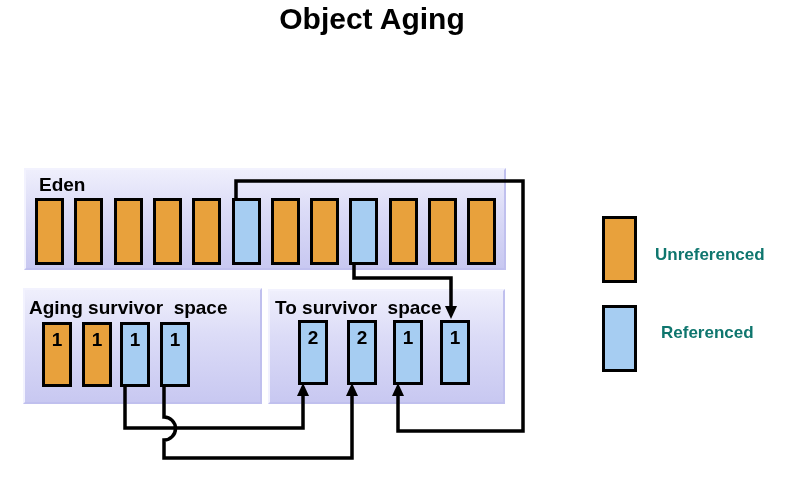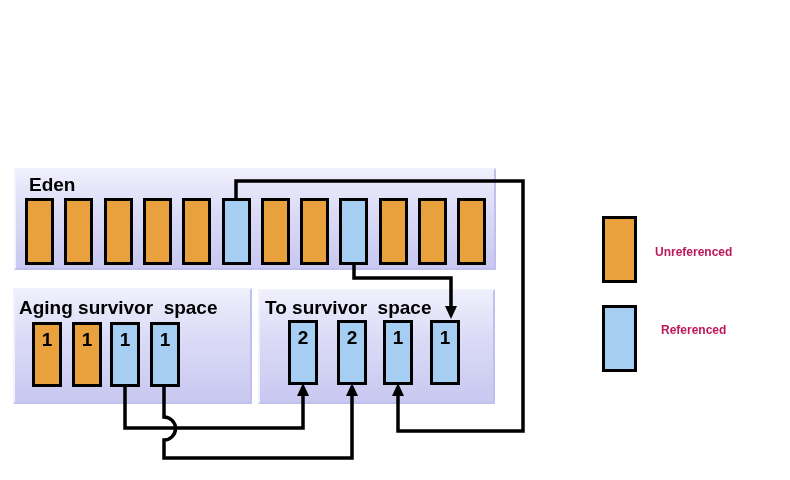--- a/index.html
+++ b/index.html
@@ -9,20 +9,21 @@
   }
   .title {
     position:absolute; left:0; top:2px; width:744px; text-align:center;
     font-size:30px; font-weight:bold; color:#000;
   }
   .region {
     position:absolute; box-sizing:border-box;
     background:linear-gradient(180deg, #efeffc 0%, #dcdcf7 40%, #c8c8f1 100%);
     border:2px solid;
     border-color:#f2f2fe #c0c0ee #c0c0ee #f2f2fe;
+    margin-left:10px;
   }
   .region-eden { left:14px; top:168px; width:482px; height:102px; }
   .region-from { left:13px; top:288px; width:239px; height:116px; }
   .region-to   { left:258px; top:289px; width:237px; height:115px; }
   .region-label {
     position:absolute; font-size:19px; font-weight:bold; color:#000;
     white-space:pre; line-height:1;
   }
   .label-eden { left:13px; top:5px; }
   .label-from { left:4px;  top:8px; }
@@ -49,31 +50,32 @@
   .connectors path { fill:none; stroke:var(--c-connector); stroke-width:3.5; }
   .connectors polygon { fill:var(--c-connector); stroke:none; }
   .legend-item { position:absolute; left:602px; }
   .legend-item-1 { top:216px; }
   .legend-item-2 { top:305px; }
   .legend-swatch {
     position:absolute; left:0; top:0; width:35px; height:67px;
     border:3px solid #000; box-sizing:border-box;
   }
   .legend-label {
-    position:absolute; left:53px; font-size:12px; font-weight:bold;
-    color:#be185d; white-space:pre; line-height:1;
+    position:absolute; left:53px; font-size:17px; font-weight:bold;
+    color:#0f766e; white-space:pre; line-height:1;
   }
   .legend-item-1 .legend-label { top:30px; }
   .legend-item-2 .legend-label { top:19px;margin-left:6px; }
 </style>
 </head>
 <body>
 
 <div class="canvas">
 
+  <div class="title">Object Aging</div>
 
   <div class="region region-eden">
     <span class="region-label label-eden">Eden</span>
     <div id="eden-bars">
         <div class="bar state-unreferenced" style="left: 9px;"></div>
         <div class="bar state-unreferenced" style="left: 48px;"></div>
         <div class="bar state-unreferenced" style="left: 88px;"></div>
         <div class="bar state-unreferenced" style="left: 127px;"></div>
         <div class="bar state-unreferenced" style="left: 166px;"></div>
         <div class="bar state-referenced" style="left: 206px;"></div>

